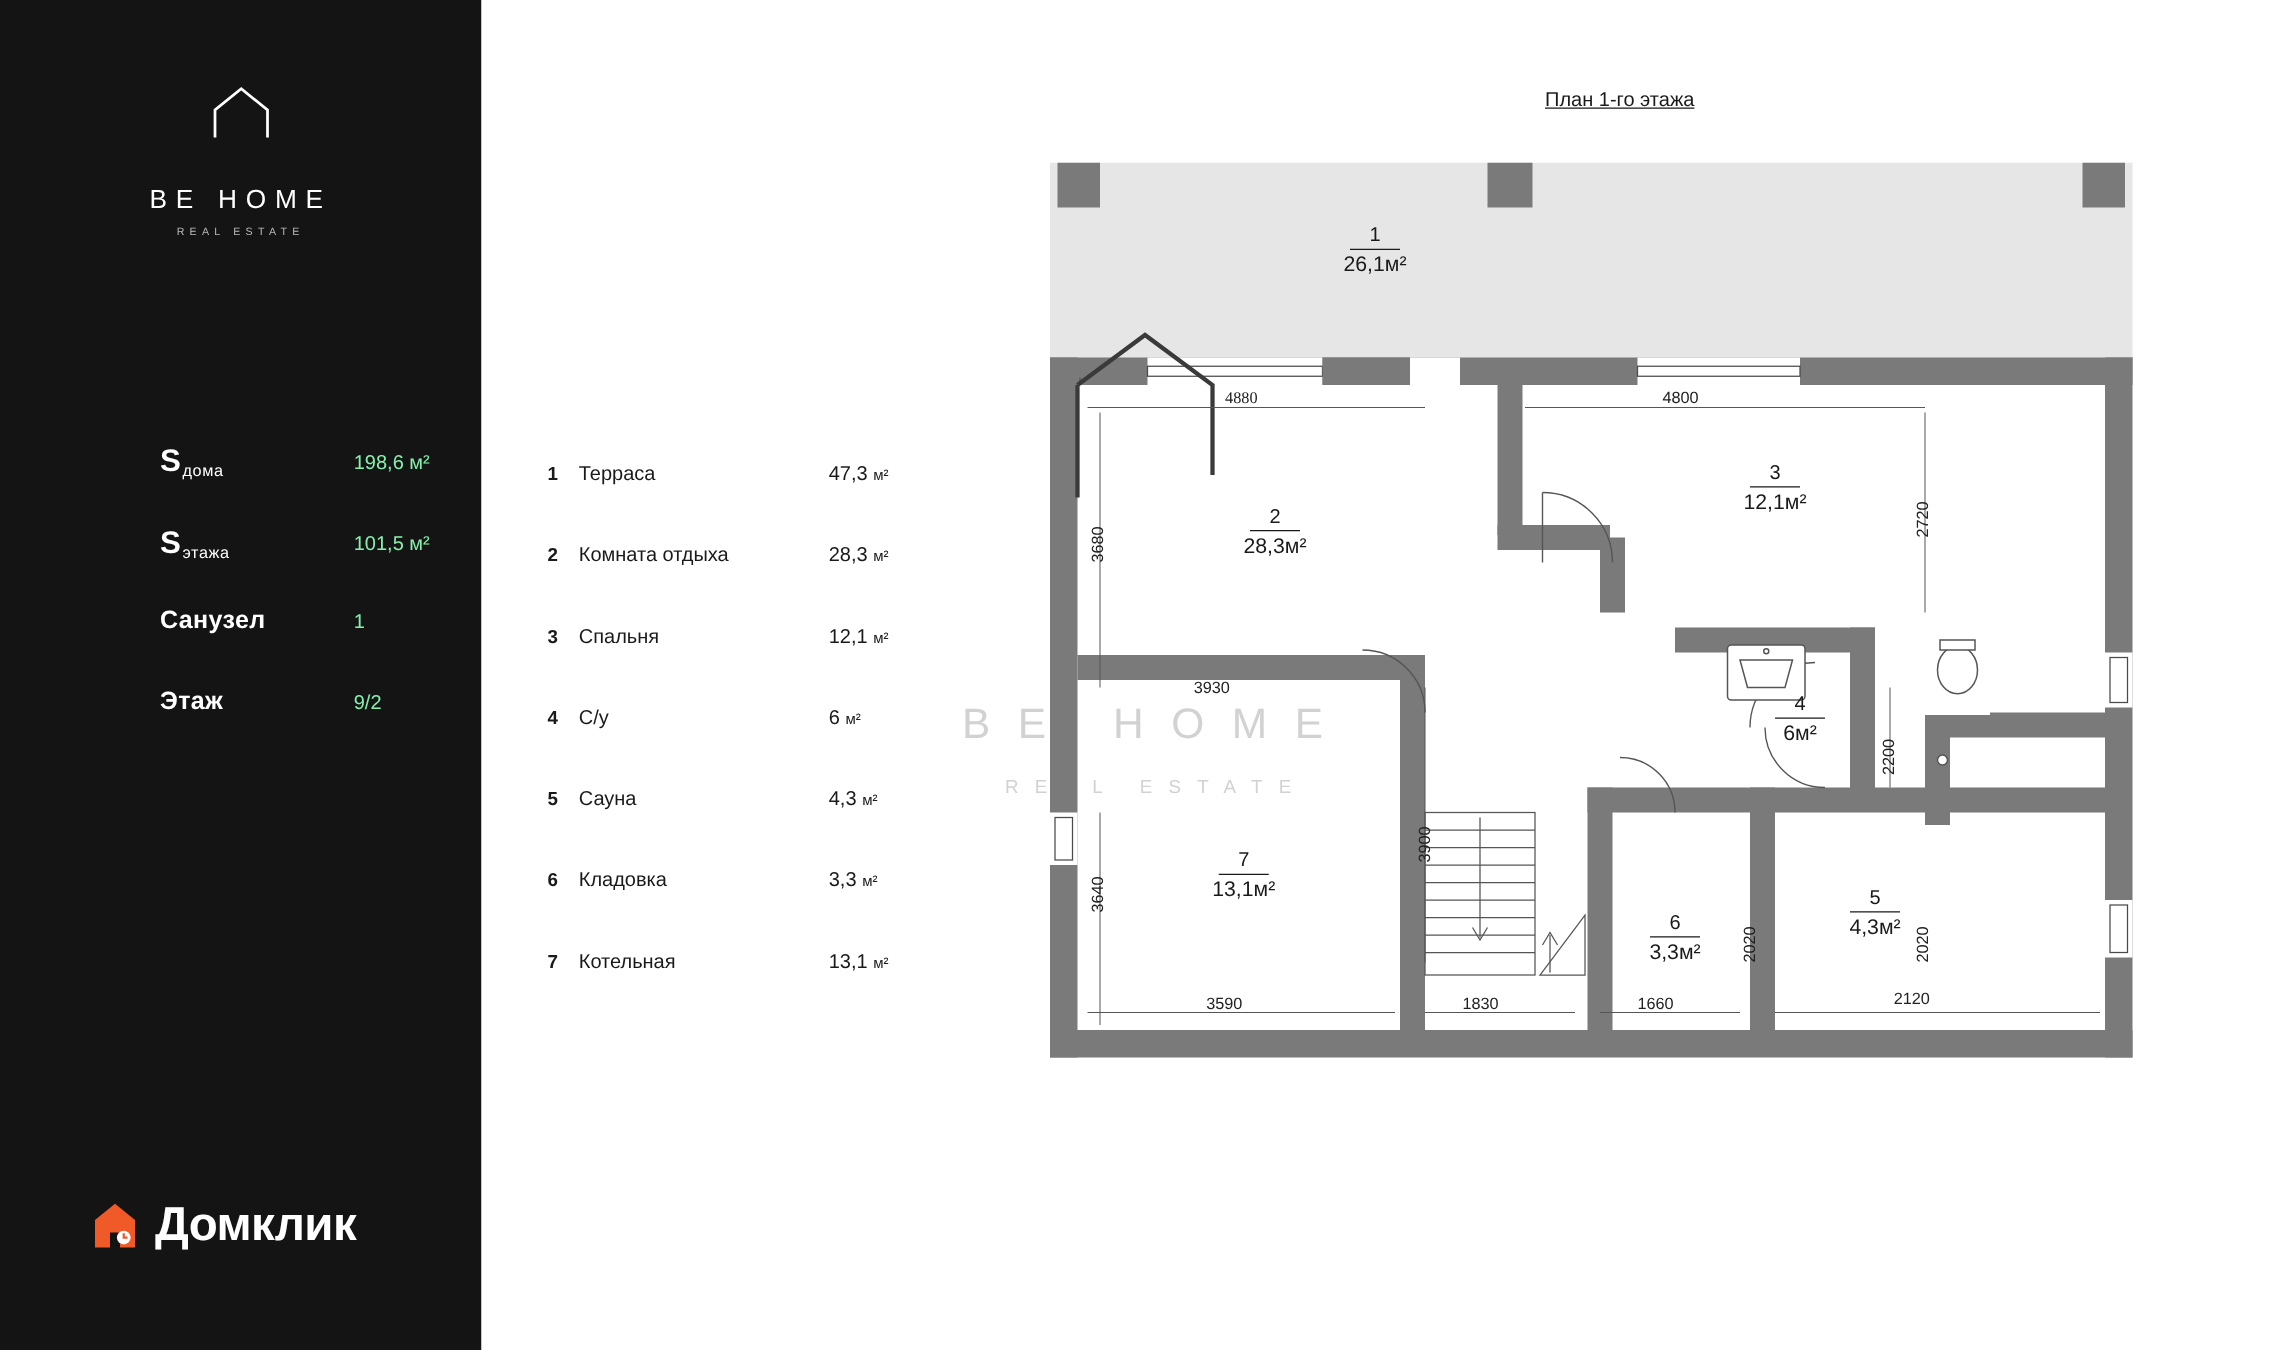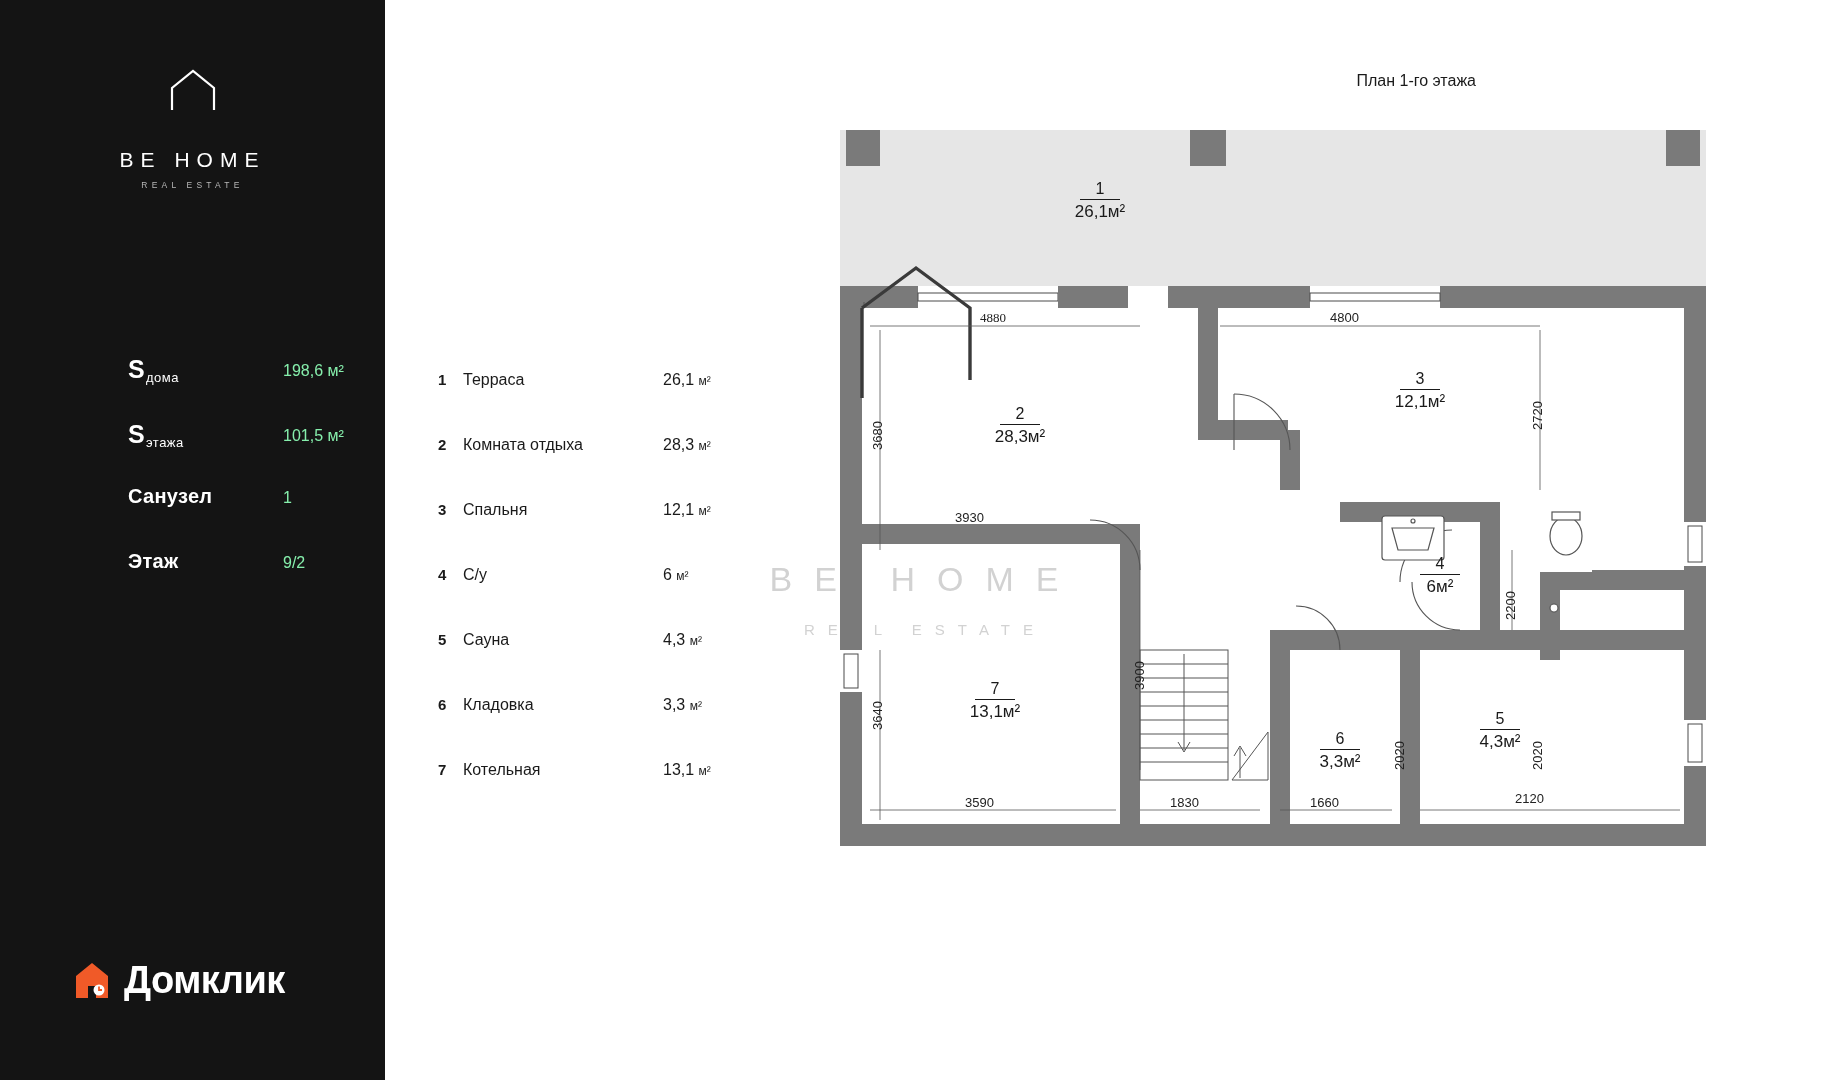--- a/index.html
+++ b/index.html
@@ -157,26 +157,27 @@
   }
   .wm-sub {
     font-size: 15px;
     letter-spacing: 13px;
     margin-top: 22px;
   }
 
   
   .plan-title {
     position: absolute;
-    left: 1146px;
+    left: 1236px;
     top: 72px;
     width: 330px;
-    text-align: right;
+    text-align: left;
     font-size: 16px;
     color: #1a1a1a;
+    text-decoration: underline;
   }
 
   .plan {
     position: absolute;
     left: 840px;
     top: 130px;
     width: 880px;
     height: 860px;
   }
   .plan svg { display:block; }
@@ -248,21 +249,21 @@
       <path d="M27 26.5 v3.5 h3" stroke="#f05a28" stroke-width="1.8" fill="none"></path>
     </svg>
     <div class="domklik-text">Домклик</div>
   </div>
 </div>
 
 <div class="legend">
   <div class="legend-row">
     <span class="legend-num">1</span>
     <span class="legend-name">Терраса</span>
-    <span class="legend-area"><span>26,1</span> <span class="u">м²</span></span>
+    <span class="legend-area"><span>47,3</span> <span class="u">м²</span></span>
   </div>
   <div class="legend-row">
     <span class="legend-num">2</span>
     <span class="legend-name">Комната отдыха</span>
     <span class="legend-area"><span>28,3</span> <span class="u">м²</span></span>
   </div>
   <div class="legend-row">
     <span class="legend-num">3</span>
     <span class="legend-name">Спальня</span>
     <span class="legend-area"><span>12,1</span> <span class="u">м²</span></span>
@@ -445,21 +446,21 @@
   </div>
   <div class="rlabel" style="left:95px; top:550px; width:120px;">
     <span class="n">7</span>
     <span class="a">13,1м²</span>
   </div>
 
   <div class="dim" style="left:140px; top:180px;font-family:Liberation Serif, serif;">4880</div>
   <div class="dim" style="left:490px; top:180px;">4800</div>
   <div class="dim v" style="left:30px; top:320px;">3680</div>
   <div class="dim v" style="left:30px; top:600px;">3640</div>
-  <div class="dim" style="left:115px; top:380px;text-align:center;">3930</div>
+  <div class="dim" style="left:115px; top:412px;text-align:center;">3930</div>
   <div class="dim v" style="left:292px; top:560px;">3900</div>
   <div class="dim v" style="left:690px; top:300px;">2720</div>
   <div class="dim v" style="left:663px; top:490px;">2200</div>
   <div class="dim" style="left:125px; top:665px;">3590</div>
   <div class="dim" style="left:330px; top:665px;">1830</div>
   <div class="dim" style="left:470px; top:665px;">1660</div>
   <div class="dim" style="left:675px; top:661px;">2120</div>
   <div class="dim v" style="left:552px; top:640px;">2020</div>
   <div class="dim v" style="left:690px; top:640px;">2020</div>
 </div>

